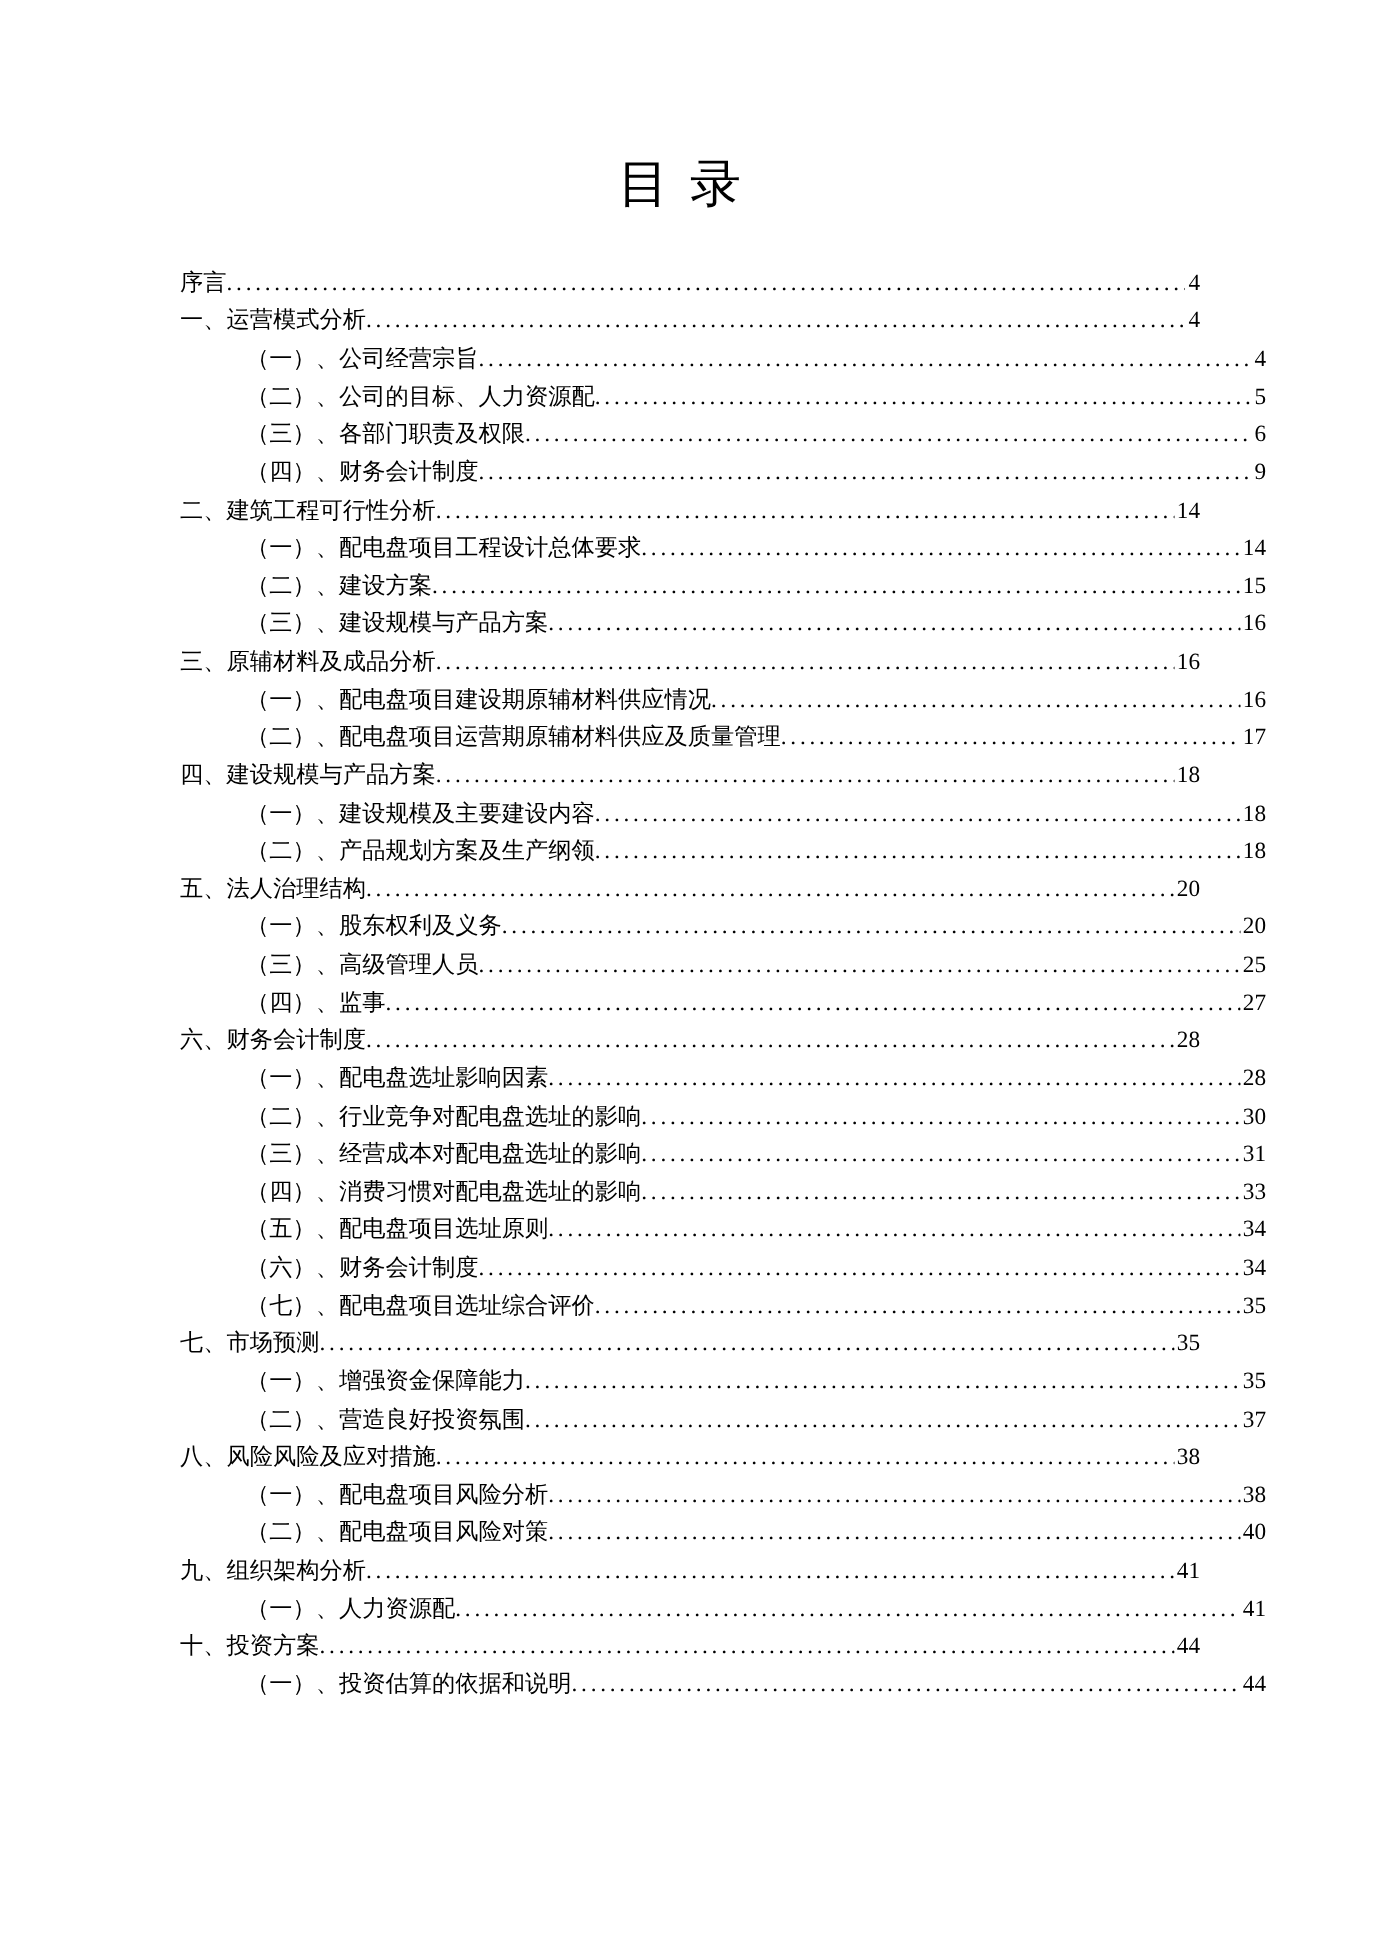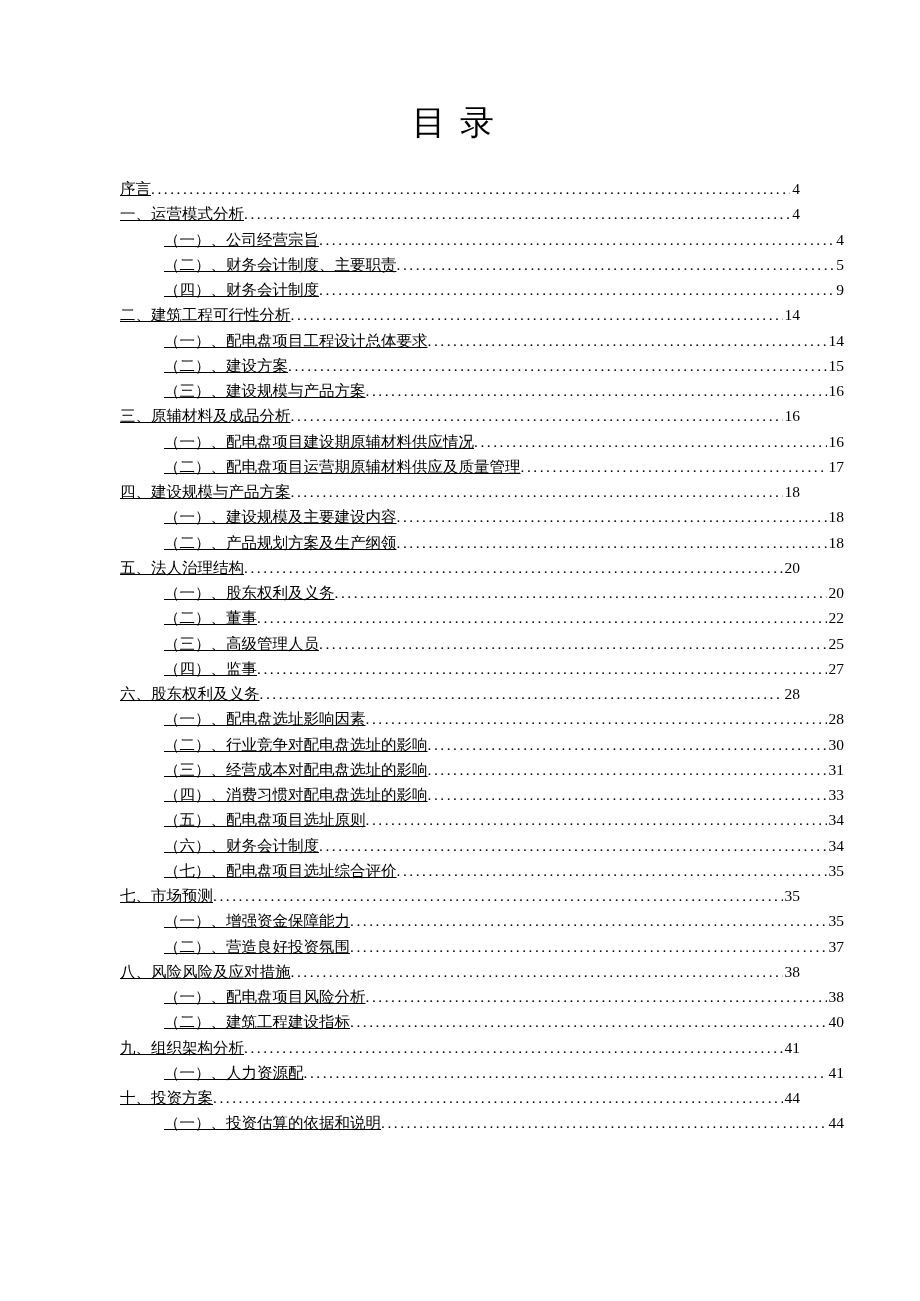--- a/index.html
+++ b/index.html
@@ -28,21 +28,20 @@
       font-size: 15.5px;
       line-height: 1.63;
       margin: 0;
       width: 100%;
     }
     .toc-row.sub {
       padding-left: 44px;
     }
     .toc-label {
       flex: 0 0 auto;
-      text-decoration: underline;
     }
     .dots {
       flex: 1 1 auto;
       overflow: hidden;
       letter-spacing: 2.5px;
       color: #000;
     }
     .dots::after {
       content: ".....................................................................................................................................................................................";
     }
@@ -66,25 +65,30 @@
         <span class="toc-label">一、运营模式分析</span>
         <span class="dots"></span>
         <span class="toc-page">4</span>
       </div>
       <div class="toc-row sub">
         <span class="toc-label">（一）、公司经营宗旨</span>
         <span class="dots"></span>
         <span class="toc-page">4</span>
       </div>
       <div class="toc-row sub">
-        <span class="toc-label">（二）、财务会计制度、主要职责</span>
+        <span class="toc-label">（二）、公司的目标、人力资源配</span>
         <span class="dots"></span>
         <span class="toc-page">5</span>
       </div>
       <div class="toc-row sub">
+        <span class="toc-label">（三）、各部门职责及权限</span>
+        <span class="dots"></span>
+        <span class="toc-page">6</span>
+      </div>
+      <div class="toc-row sub">
         <span class="toc-label">（四）、财务会计制度</span>
         <span class="dots"></span>
         <span class="toc-page">9</span>
       </div>
       <div class="toc-row">
         <span class="toc-label">二、建筑工程可行性分析</span>
         <span class="dots"></span>
         <span class="toc-page">14</span>
       </div>
       <div class="toc-row sub">
@@ -136,36 +140,31 @@
         <span class="toc-label">五、法人治理结构</span>
         <span class="dots"></span>
         <span class="toc-page">20</span>
       </div>
       <div class="toc-row sub">
         <span class="toc-label">（一）、股东权利及义务</span>
         <span class="dots"></span>
         <span class="toc-page">20</span>
       </div>
       <div class="toc-row sub">
-        <span class="toc-label">（二）、董事</span>
-        <span class="dots"></span>
-        <span class="toc-page">22</span>
-      </div>
-      <div class="toc-row sub">
         <span class="toc-label">（三）、高级管理人员</span>
         <span class="dots"></span>
         <span class="toc-page">25</span>
       </div>
       <div class="toc-row sub">
         <span class="toc-label">（四）、监事</span>
         <span class="dots"></span>
         <span class="toc-page">27</span>
       </div>
       <div class="toc-row">
-        <span class="toc-label">六、股东权利及义务</span>
+        <span class="toc-label">六、财务会计制度</span>
         <span class="dots"></span>
         <span class="toc-page">28</span>
       </div>
       <div class="toc-row sub">
         <span class="toc-label">（一）、配电盘选址影响因素</span>
         <span class="dots"></span>
         <span class="toc-page">28</span>
       </div>
       <div class="toc-row sub">
         <span class="toc-label">（二）、行业竞争对配电盘选址的影响</span>
@@ -216,21 +215,21 @@
         <span class="toc-label">八、风险风险及应对措施</span>
         <span class="dots"></span>
         <span class="toc-page">38</span>
       </div>
       <div class="toc-row sub">
         <span class="toc-label">（一）、配电盘项目风险分析</span>
         <span class="dots"></span>
         <span class="toc-page">38</span>
       </div>
       <div class="toc-row sub">
-        <span class="toc-label">（二）、建筑工程建设指标</span>
+        <span class="toc-label">（二）、配电盘项目风险对策</span>
         <span class="dots"></span>
         <span class="toc-page">40</span>
       </div>
       <div class="toc-row">
         <span class="toc-label">九、组织架构分析</span>
         <span class="dots"></span>
         <span class="toc-page">41</span>
       </div>
       <div class="toc-row sub">
         <span class="toc-label">（一）、人力资源配</span>

